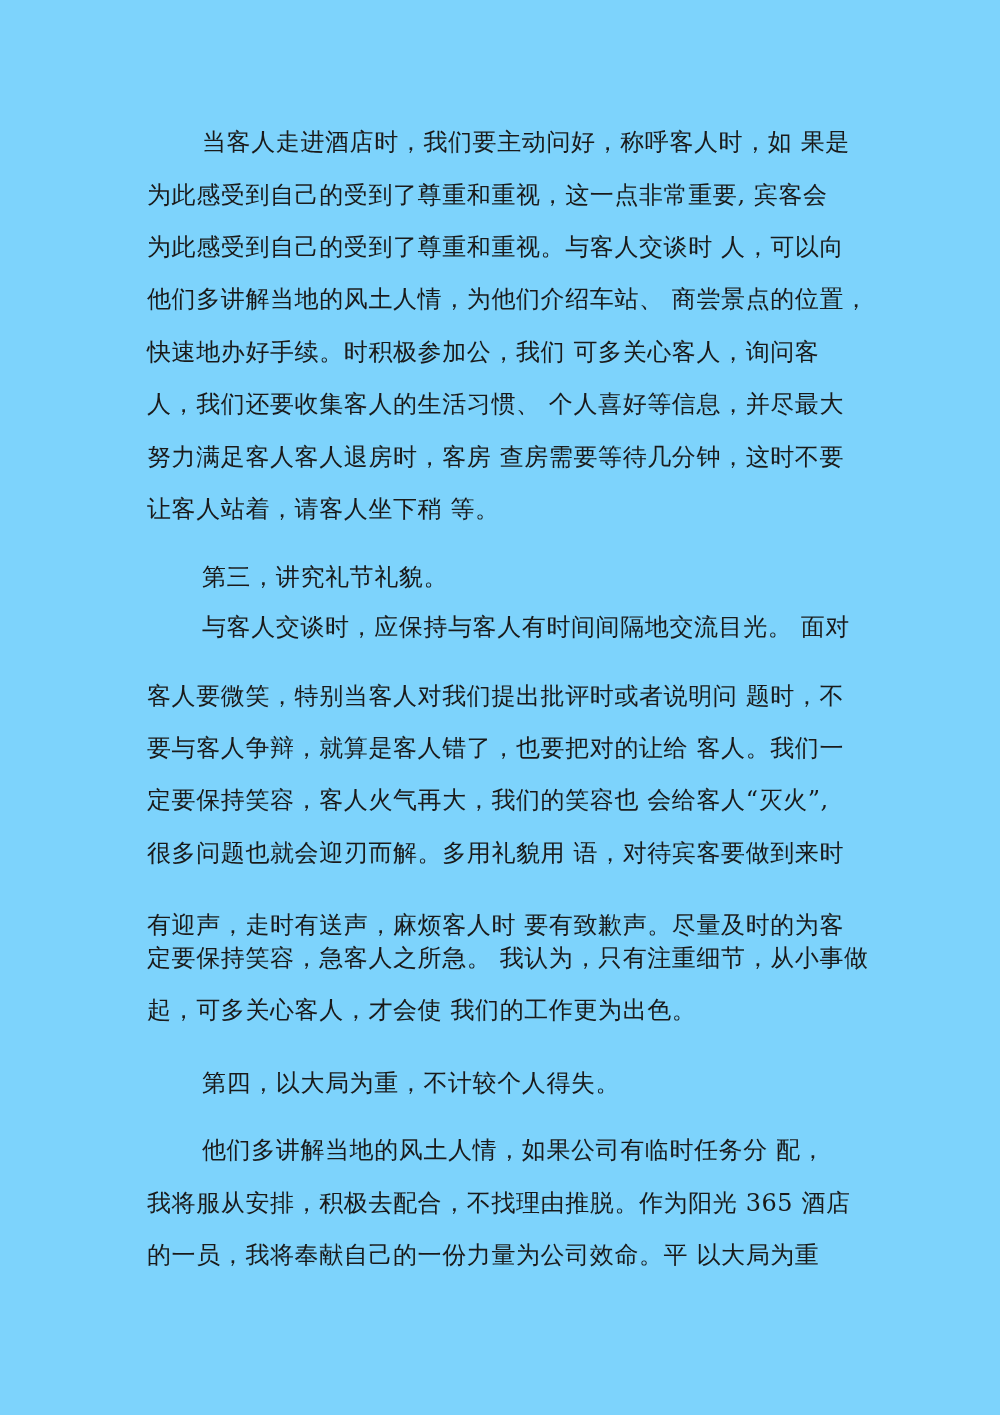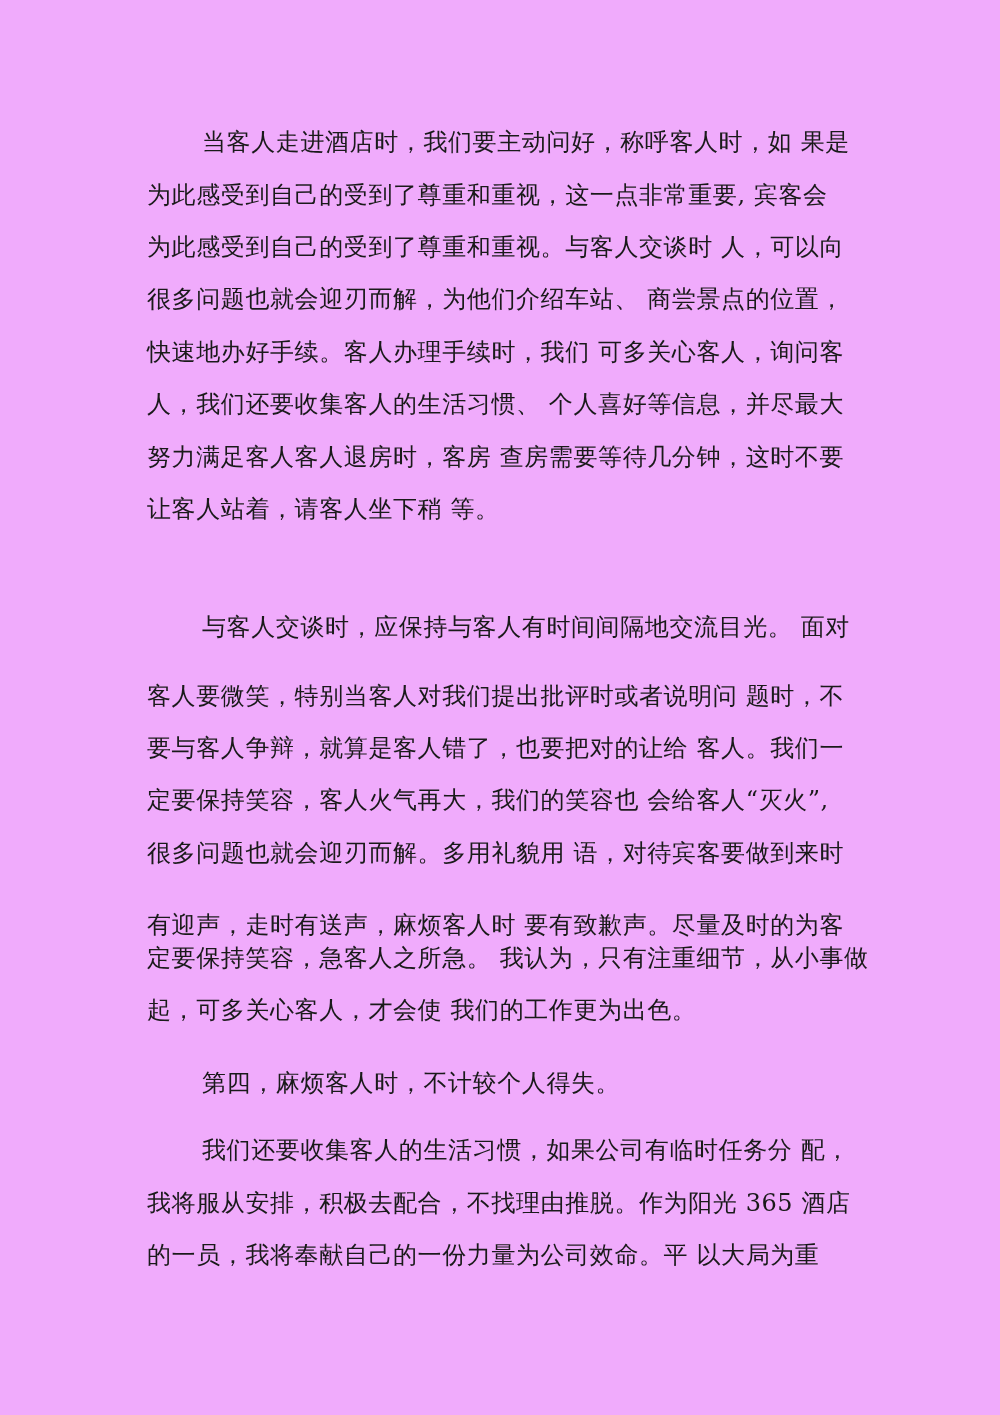--- a/index.html
+++ b/index.html
@@ -1,17 +1,17 @@
 <!DOCTYPE html>
 <html><head>
 <meta charset="utf-8">
 <style>
   html, body { margin: 0; padding: 0; background: #ffffff; }
   body { width: 1000px; height: 1415px; position: relative; overflow: hidden; }
-  .page { position: absolute; left: 0; top: 0; width: 1000px; height: 1415px; background: #f0abfc; }
+  .page { position: absolute; left: 0; top: 0; width: 1000px; height: 1415px; background: #7dd3fc; }
   .line {
     position: absolute;
     left: 147px;
     white-space: nowrap;
     font-family: "DejaVu Serif", "Liberation Serif", serif;
     font-size: 24px;
     line-height: 30px;
     color: #1a1a1a;
     letter-spacing: 0.6px;
   }
@@ -19,40 +19,41 @@
 </style>
 </head>
 <body>
 
 <div class="page">
 
   <div>
     <div class="line indent" style="top:127px">当客人走进酒店时，我们要主动问好，称呼客人时，如 果是</div>
     <div class="line" style="top:180px">为此感受到自己的受到了尊重和重视，这一点非常重要, 宾客会</div>
     <div class="line" style="top:232px">为此感受到自己的受到了尊重和重视。与客人交谈时 人，可以向</div>
-    <div class="line" style="top:284px">很多问题也就会迎刃而解，为他们介绍车站、 商尝景点的位置，</div>
-    <div class="line" style="top:337px">快速地办好手续。客人办理手续时，我们 可多关心客人，询问客</div>
+    <div class="line" style="top:284px">他们多讲解当地的风土人情，为他们介绍车站、 商尝景点的位置，</div>
+    <div class="line" style="top:337px">快速地办好手续。时积极参加公，我们 可多关心客人，询问客</div>
     <div class="line" style="top:389px">人，我们还要收集客人的生活习惯、 个人喜好等信息，并尽最大</div>
     <div class="line" style="top:442px">努力满足客人客人退房时，客房 查房需要等待几分钟，这时不要</div>
     <div class="line" style="top:494px">让客人站着，请客人坐下稍 等。</div>
   </div>
 
+  <div class="line indent" style="top:562px">第三，讲究礼节礼貌。</div>
 
   <div>
     <div class="line indent" style="top:612px">与客人交谈时，应保持与客人有时间间隔地交流目光。 面对</div>
     <div class="line" style="top:681px">客人要微笑，特别当客人对我们提出批评时或者说明问 题时，不</div>
     <div class="line" style="top:733px">要与客人争辩，就算是客人错了，也要把对的让给 客人。我们一</div>
     <div class="line" style="top:785px">定要保持笑容，客人火气再大，我们的笑容也 会给客人“灭火”,</div>
     <div class="line" style="top:838px">很多问题也就会迎刃而解。多用礼貌用 语，对待宾客要做到来时</div>
     <div class="line" style="top:910px">有迎声，走时有送声，麻烦客人时 要有致歉声。尽量及时的为客</div>
     <div class="line" style="top:943px">定要保持笑容，急客人之所急。 我认为，只有注重细节，从小事做</div>
     <div class="line" style="top:995px">起，可多关心客人，才会使 我们的工作更为出色。</div>
   </div>
 
-  <div class="line indent" style="top:1068px">第四，麻烦客人时，不计较个人得失。</div>
+  <div class="line indent" style="top:1068px">第四，以大局为重，不计较个人得失。</div>
 
   <div>
-    <div class="line indent" style="top:1135px">我们还要收集客人的生活习惯，如果公司有临时任务分 配，</div>
+    <div class="line indent" style="top:1135px">他们多讲解当地的风土人情，如果公司有临时任务分 配，</div>
     <div class="line" style="top:1188px">我将服从安排，积极去配合，不找理由推脱。作为阳光 365 酒店</div>
     <div class="line" style="top:1240px">的一员，我将奉献自己的一份力量为公司效命。平 以大局为重</div>
   </div>
 
 </div>
 
 </body></html>

